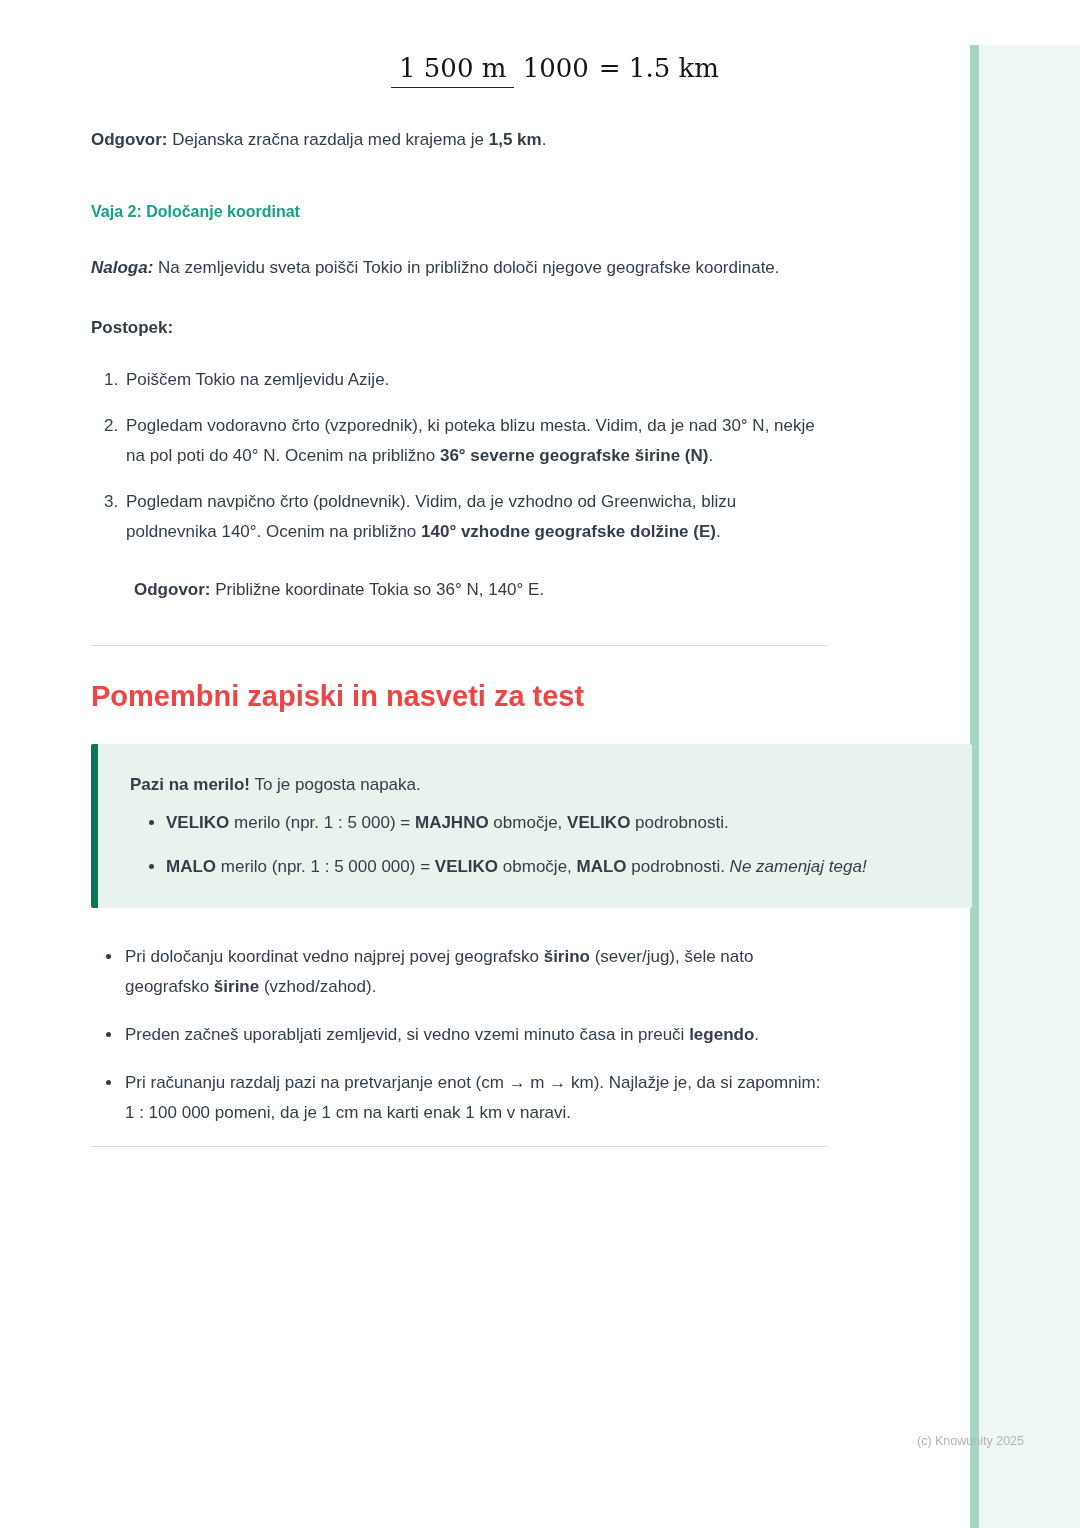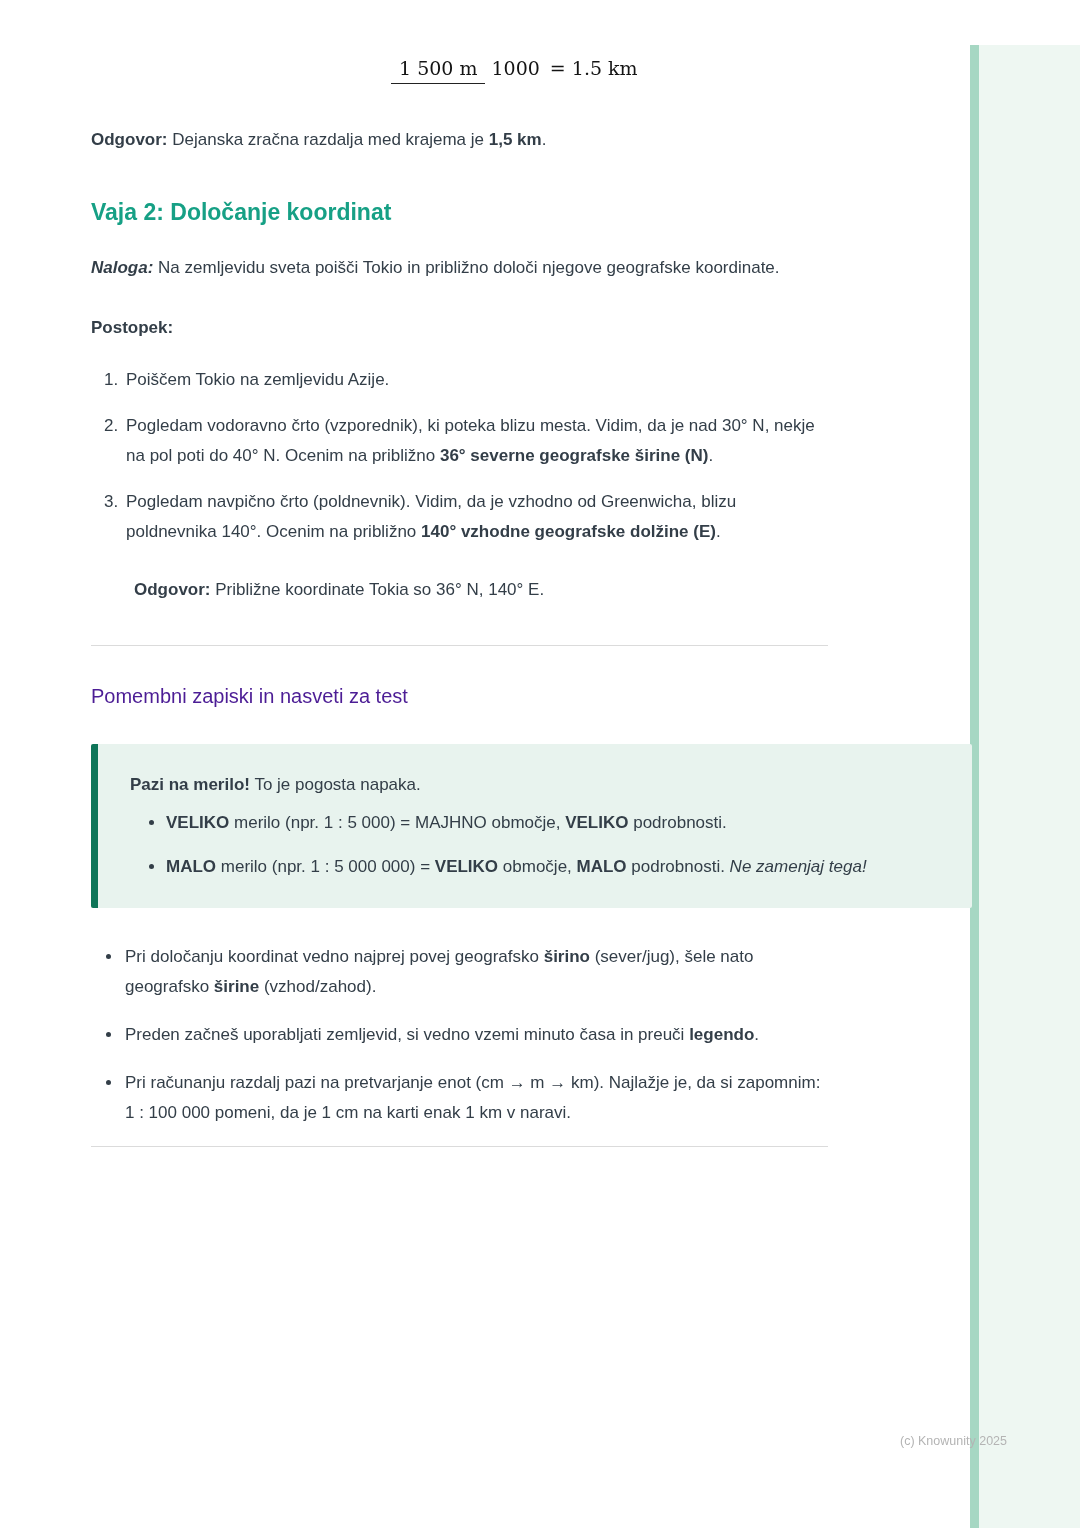--- a/index.html
+++ b/index.html
@@ -25,65 +25,65 @@
     width:737px;
     padding-top:56px;
     font-size:17px;
     line-height:30px;
   }
   
   .formula {
     display:flex; align-items:center; gap:10px;
     margin-left:300px;
     font-family:"DejaVu Serif", "Liberation Serif", serif;
-    font-size:19px; color:#141414; line-height:25px;
+    font-size:26px; color:#141414; line-height:25px;
   }
   .frac { display:inline-block; text-align:center; }
   .frac .num { padding:0 8px 4px; border-bottom:1px solid #222; }
   .frac .den { padding-top:4px; }
 
   .answer1 { margin-top:44px; }
   h2.sub {
     margin-top:42px;
-    font-size:23px; line-height:30px;
+    font-size:16px; line-height:30px;
     font-weight:700; color:#16a085;
   }
   .task { margin-top:26px; text-align:justify; }
   .plabel { margin-top:30px; }
   ol.steps { margin-top:22px; padding-left:32px; }
   ol.steps li { margin-bottom:16px; padding-left:3px; }
   .answer2 { margin-top:28px;margin-left:43px; }
   hr.div {
     border:none; border-top:1px solid #dbdbdb;
     margin-top:40px; width:737px;
   }
   h1.main {
     margin-top:32px;
-    font-size:20px; line-height:36px;
-    font-weight:400; color:#4c1d95;
+    font-size:29px; line-height:36px;
+    font-weight:700; color:#ef4444;
   }
   .callout {
     margin-top:30px;
     width:881px;
     background:#e8f3ee;
     border-left:7px solid #0e7558;
     border-radius:2px;
     padding:26px 30px 26px 32px;
   }
   .callout ul { margin-top:8px; padding-left:36px; list-style:disc; }
   .callout ul li { margin-bottom:14px; }
   .callout ul li:last-child { margin-bottom:0; }
   ul.tips { margin-top:34px; padding-left:32px; list-style:disc; }
   ul.tips li { margin-bottom:18px; padding-left:2px; }
   hr.div2 {
     border:none; border-top:1px solid #dbdbdb;
     margin-top:10px; width:737px;
   }
   .watermark {
-    position:absolute; top:1434px; right:73px;
+    position:absolute; top:1434px; right:56px;
     font-size:12.5px; color:#b4b4b4; z-index:3;
     font-family:"Liberation Sans", sans-serif;
   }
 </style>
 </head>
 <body>
 
 <div class="edge-area"></div>
 <div class="edge-stripe"></div>
 
@@ -113,21 +113,21 @@
 
   <p class="answer2"><span style="font-weight: 700;">Odgovor:</span><span> Približne koordinate Tokia so 36° N, 140° E.</span></p>
 
   <hr class="div">
 
   <h1 class="main">Pomembni zapiski in nasveti za test</h1>
 
   <div class="callout">
     <p><span style="font-weight: 700;">Pazi na merilo!</span><span> To je pogosta napaka.</span></p>
     <ul>
-      <li><span style="font-weight: 700;">VELIKO</span><span> merilo (npr. 1 : 5 000) = </span><span style="font-weight: 400; text-align: center;">MAJHNO</span><span> območje, </span><span style="font-weight: 700;">VELIKO</span><span> podrobnosti.</span></li>
+      <li><span style="font-weight: 700;">VELIKO</span><span> merilo (npr. 1 : 5 000) = </span><span style="font-weight: 700; text-align: center;">MAJHNO</span><span> območje, </span><span style="font-weight: 700;">VELIKO</span><span> podrobnosti.</span></li>
       <li><span style="font-weight: 700;">MALO</span><span> merilo (npr. 1 : 5 000 000) = </span><span style="font-weight: 700;">VELIKO</span><span> območje, </span><span style="font-weight: 700;">MALO</span><span> podrobnosti. </span><span style="font-style: italic;">Ne zamenjaj tega!</span></li>
     </ul>
   </div>
 
   <ul class="tips">
     <li><span>Pri določanju koordinat vedno najprej povej geografsko </span><span style="font-weight: 700;">širino</span><span> (sever/jug), šele nato geografsko </span><span style="font-weight: 700;">širine</span><span> (vzhod/zahod).</span></li>
     <li><span>Preden začneš uporabljati zemljevid, si vedno vzemi minuto časa in preuči </span><span style="font-weight: 700;">legendo</span><span>.</span></li>
     <li><span>Pri računanju razdalj pazi na pretvarjanje enot (cm → m → km). Najlažje je, da si zapomnim: 1 : 100 000 pomeni, da je 1 cm na karti enak 1 km v naravi.</span></li>
   </ul>
 

